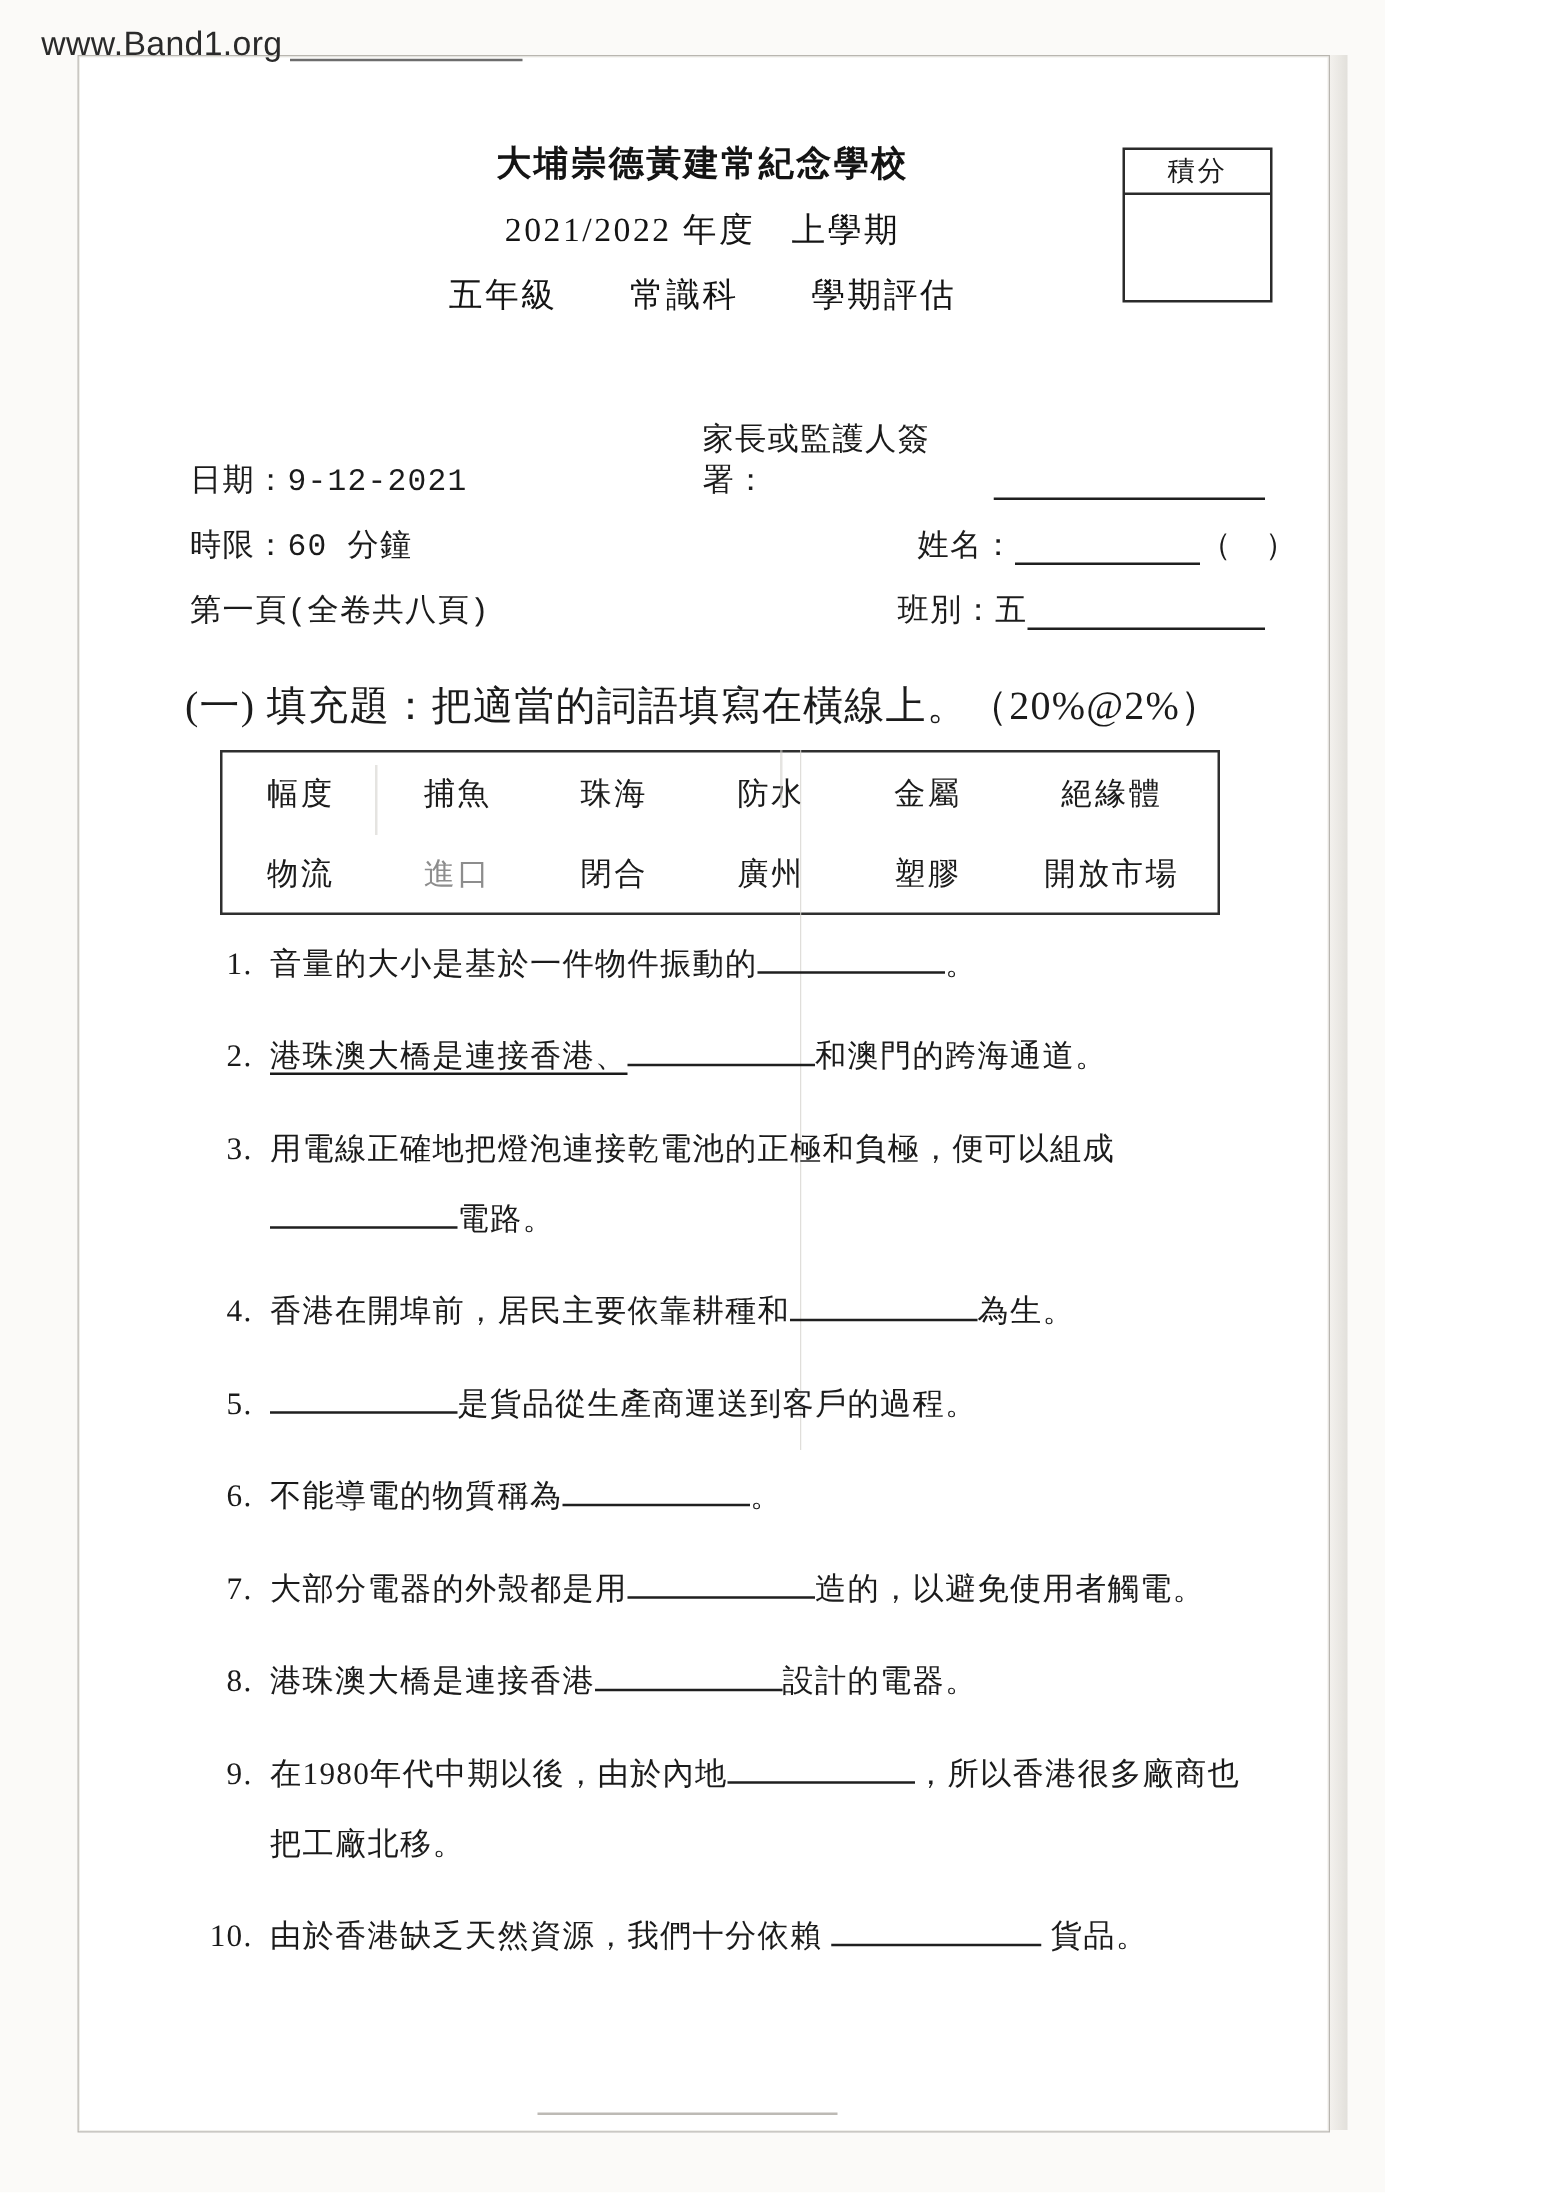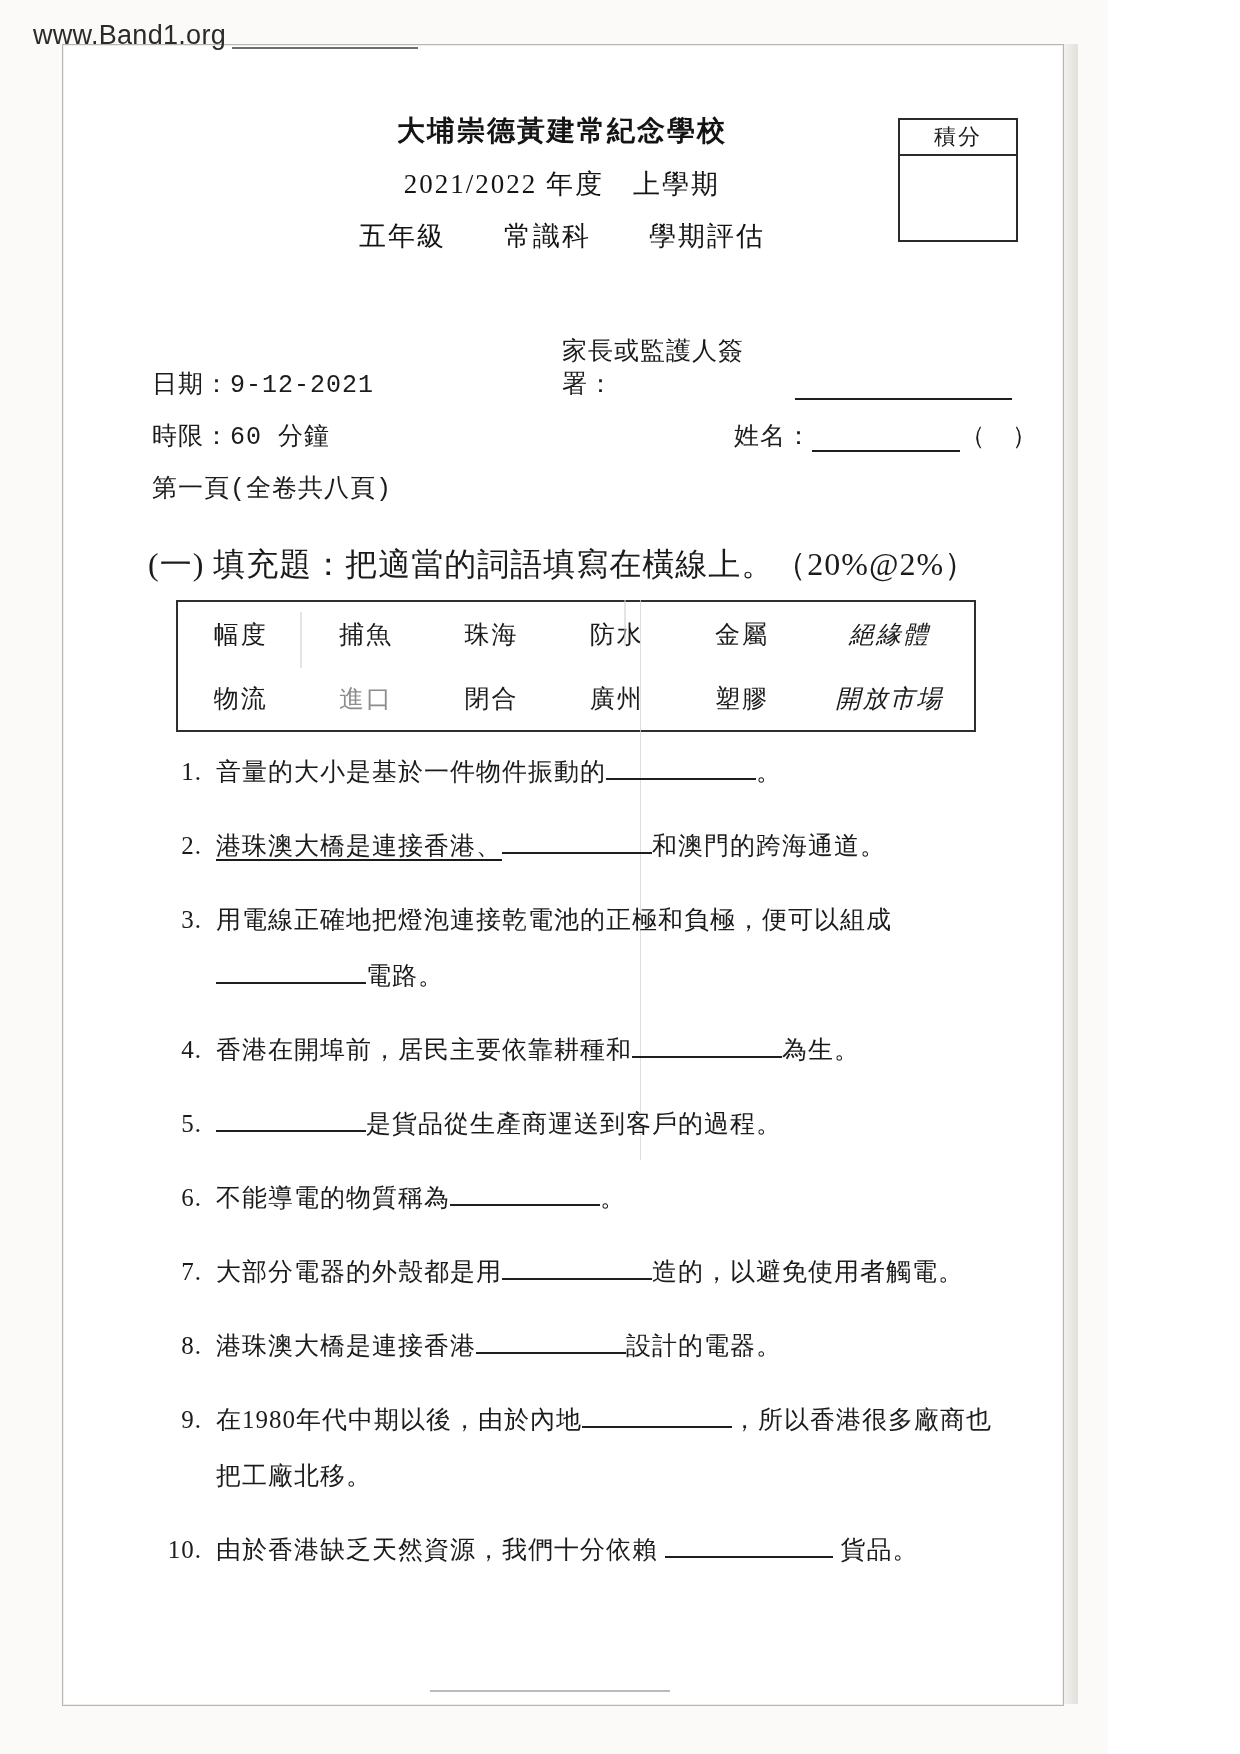--- a/index.html
+++ b/index.html
@@ -132,21 +132,21 @@
     align-items: center;
   }
   .wordbank .cell {
     flex: 1;
     text-align: center;
     font-size: 25px;
     letter-spacing: 2px;
   }
   .wordbank .cell.u { text-underline-offset: 5px; }
   .wordbank .cell.faint { color: #8d8d8d; }
-  .wordbank .cell.wide { flex: 1.35; font-style: italic; }
+  .wordbank .cell.wide { flex: 1.35; }
 
   
   .qlist {
     position: absolute;
     left: 150px; top: 752px;
     width: 880px;
     font-size: 25px;
     line-height: 40px;
     letter-spacing: 1px;
   }
@@ -229,20 +229,25 @@
         <span>時限：</span><span>60 分鐘</span>
       </div>
       <div class="right">
         <span style="margin-left:36px">姓名：</span>
           <span class="blank b-name"></span>
           <span class="paren">（　）</span>
       </div>
     </div>
     <div class="row">
       <div class="left">第一頁(全卷共八頁)</div>
+      <div class="right">
+        <span style="margin-left:36px">班別：</span>
+          <span>五</span>
+          <span class="blank b-class"></span>
+      </div>
     </div>
   </div>
 
   <div class="sec-head">(一) 填充題：把適當的詞語填寫在橫線上。（20%@2%）</div>
 
   <div class="wordbank">
     <div class="wrow">
       <div class="cell">幅度</div>
       <div class="cell">捕魚</div>
       <div class="cell u">珠海</div>

